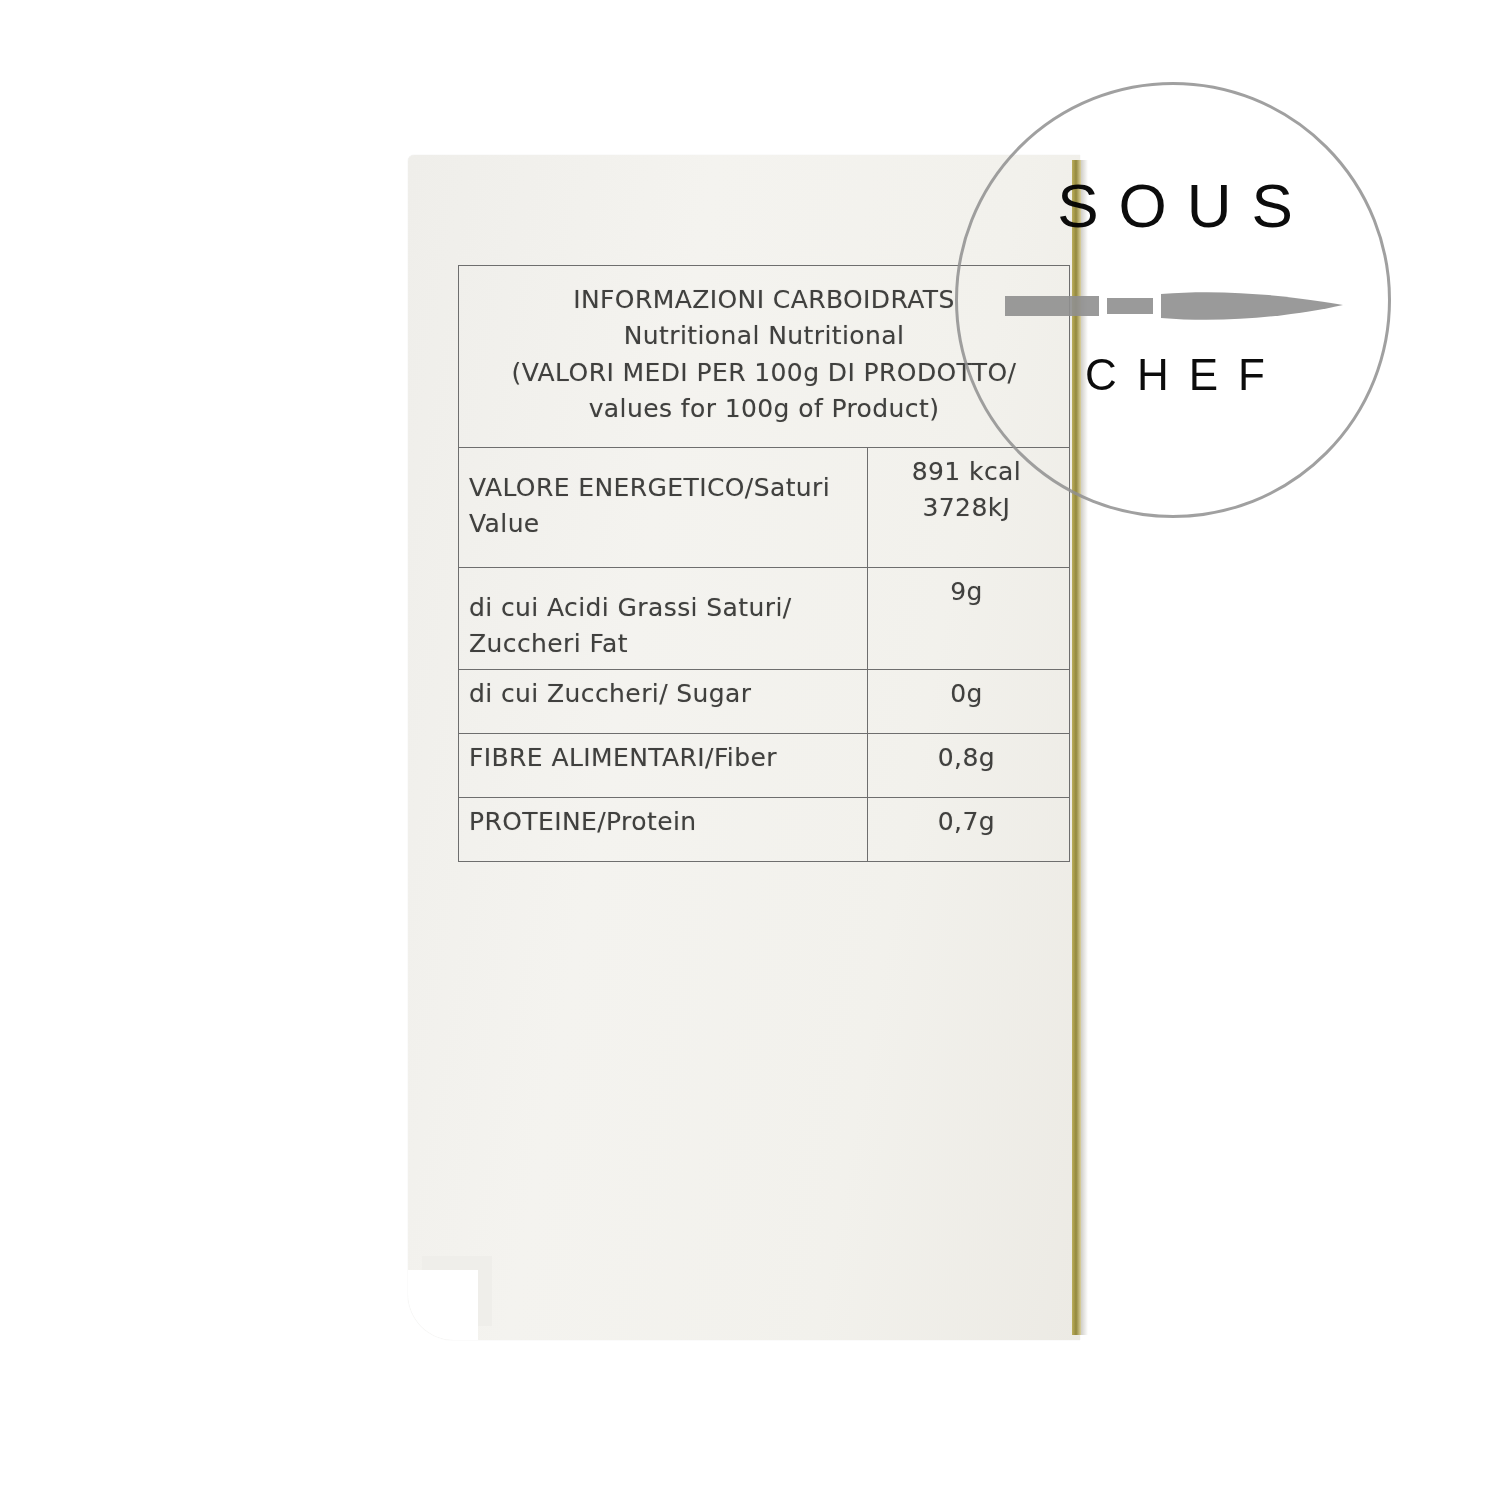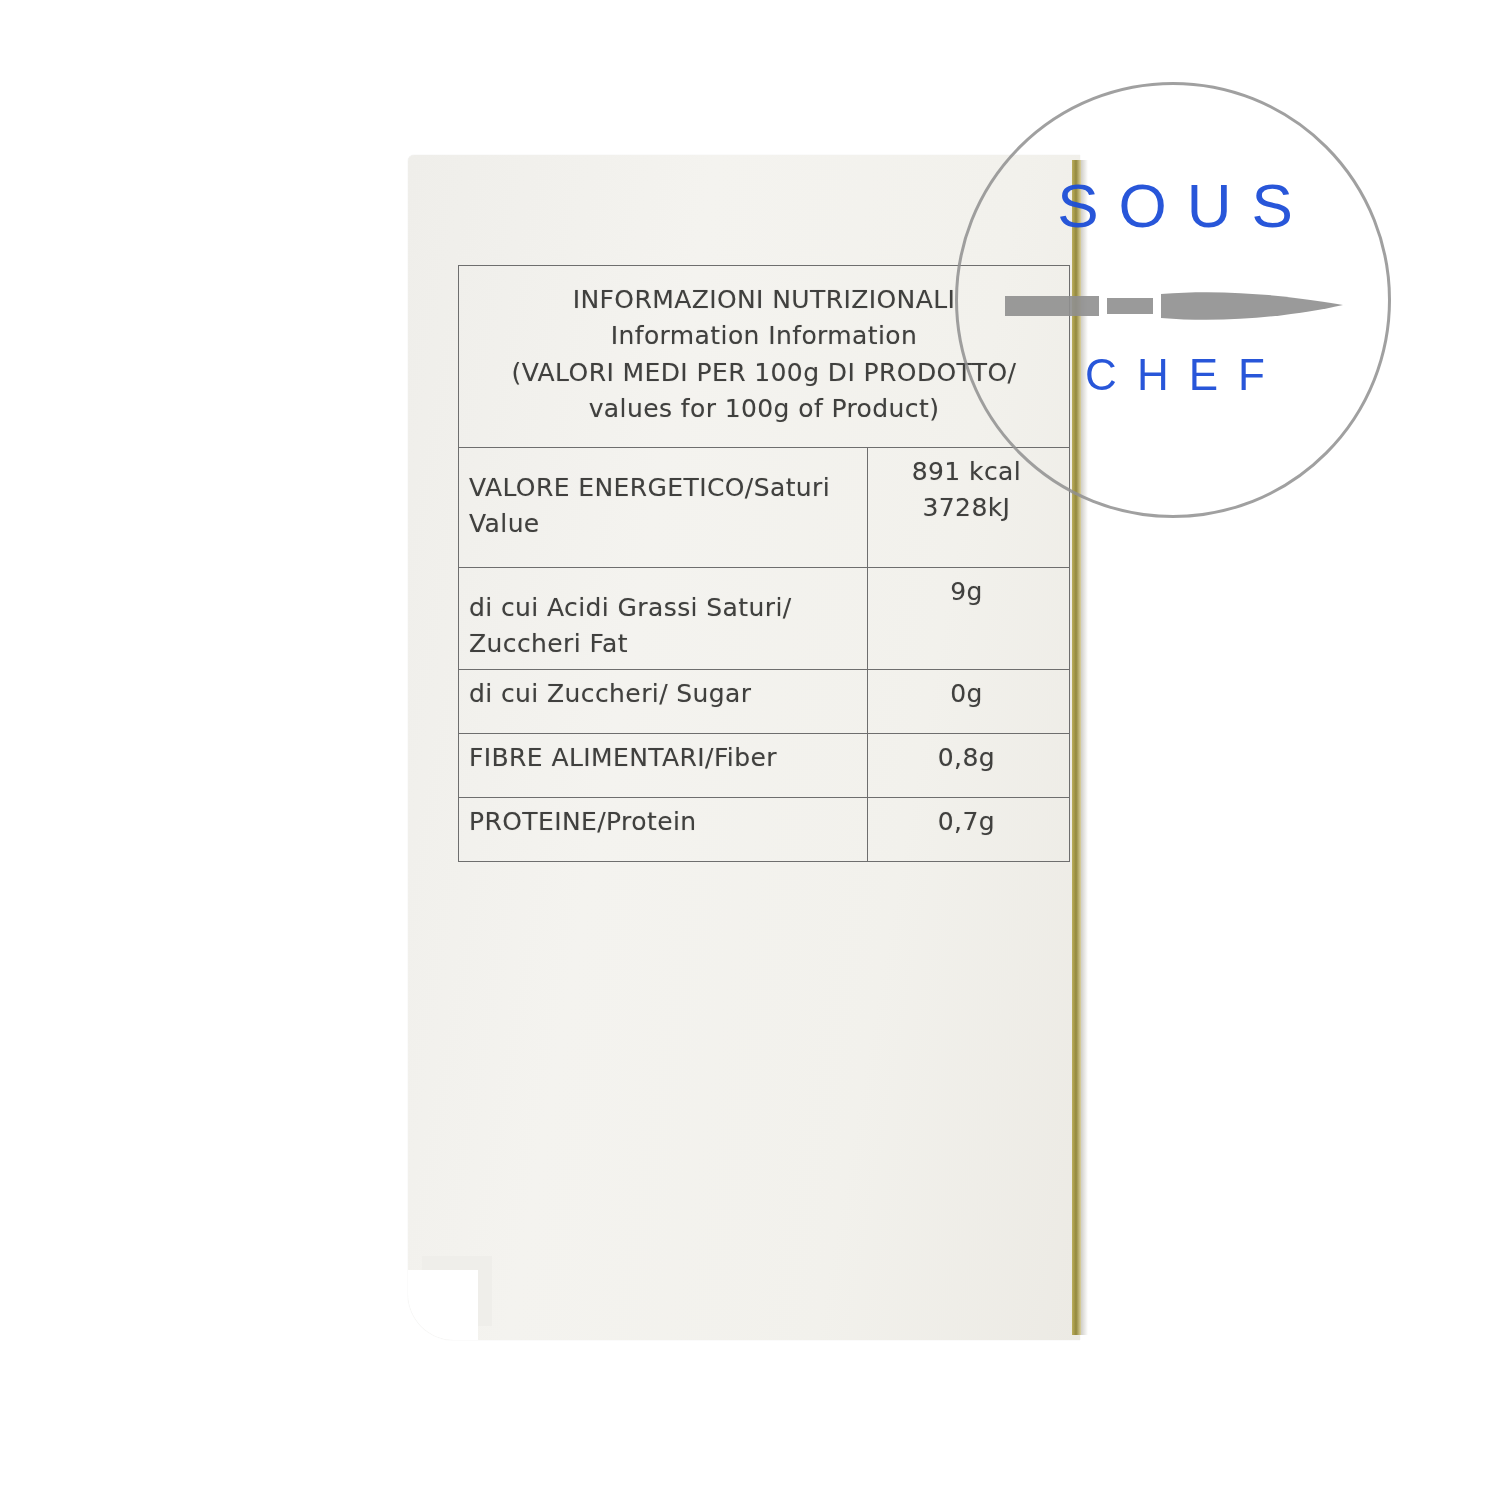--- a/index.html
+++ b/index.html
@@ -128,21 +128,21 @@
     width: 436px; height: 436px;
     border: 3px solid #8f8f8f;
     border-radius: 50%;
     box-sizing: border-box;
     opacity: 0.85;
   }
   .wm-text {
     position: absolute;
     width: 100%;
     text-align: center;
-    color: #1d4ed8;
+    color: #000000;
     font-family: "Liberation Sans", sans-serif;
     font-weight: 400;
     letter-spacing: 20px;
     opacity: 0.95;
   }
   .wm-sous { top: 88px; font-size: 62px; text-indent: 20px; }
   .wm-chef { top: 268px; font-size: 44px; text-indent: 20px; }
   .wm-knife {
     position: absolute;
     left: 48px;
@@ -157,22 +157,22 @@
 <div class="photo">
 
   <div class="label-panel"></div>
   <div class="gold-edge"></div>
   <div class="edge-shadow"></div>
 
   <table class="nutri-table ink">
     <tbody>
       <tr>
         <td class="head-cell" colspan="2">
-          <span class="l1">INFORMAZIONI NUTRIZIONALI</span>
-          <span class="l2">Information Information</span>
+          <span class="l1">INFORMAZIONI CARBOIDRATS</span>
+          <span class="l2">Nutritional Nutritional</span>
           <span class="l3">(VALORI MEDI PER 100g DI PRODOTTO/ values for 100g of Product)</span>
         </td>
       </tr>
 
       <tr class="tall">
         <td class="col-name name-pad">VALORE ENERGETICO/Saturi Value</td>
         <td class="col-val val-bottom">
           <div>891 kcal</div>
           <div>3728kJ</div>
         </td>

